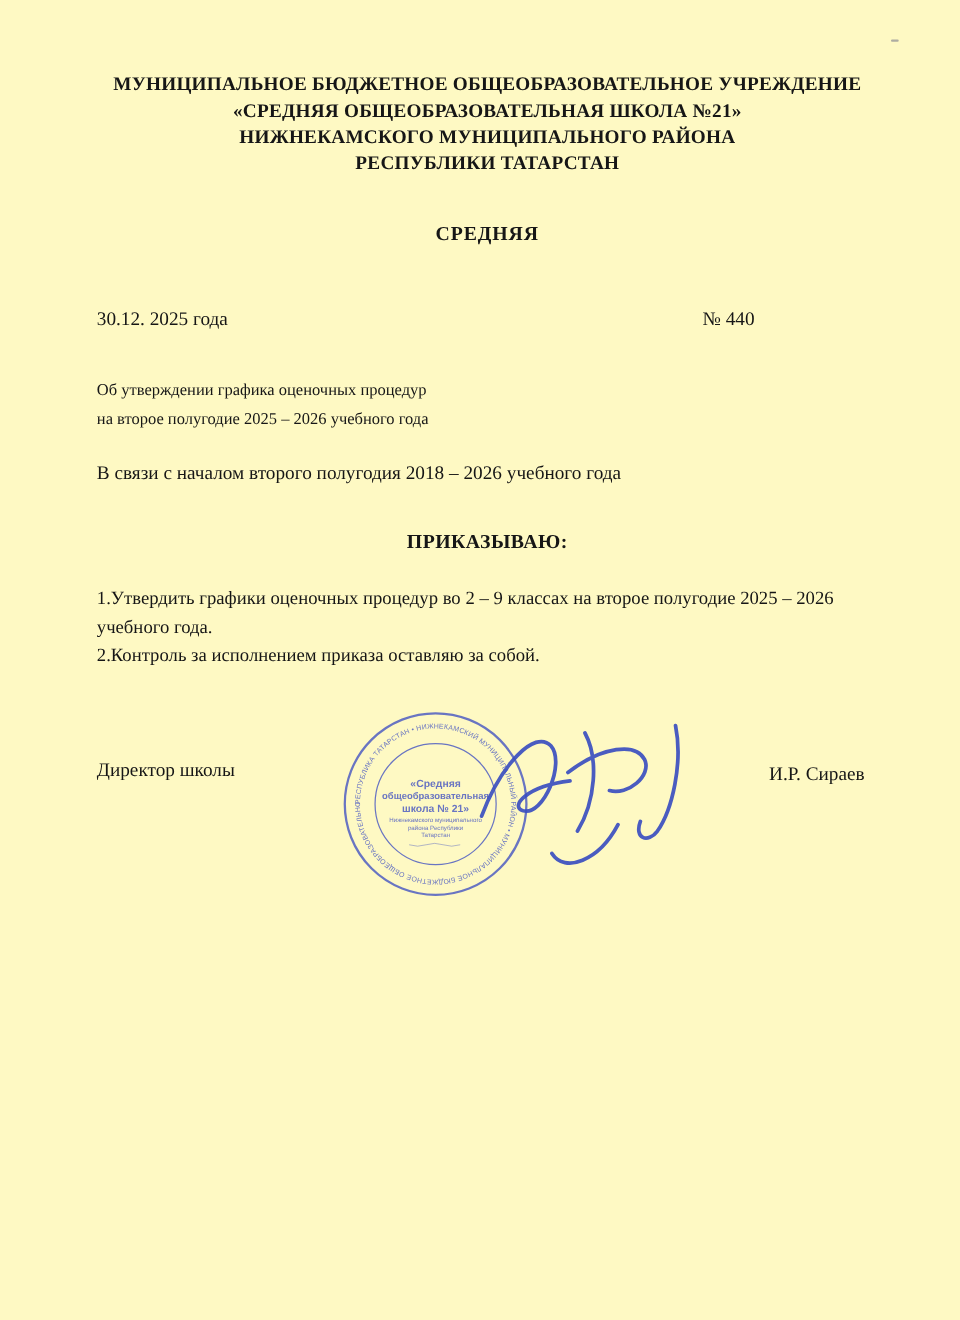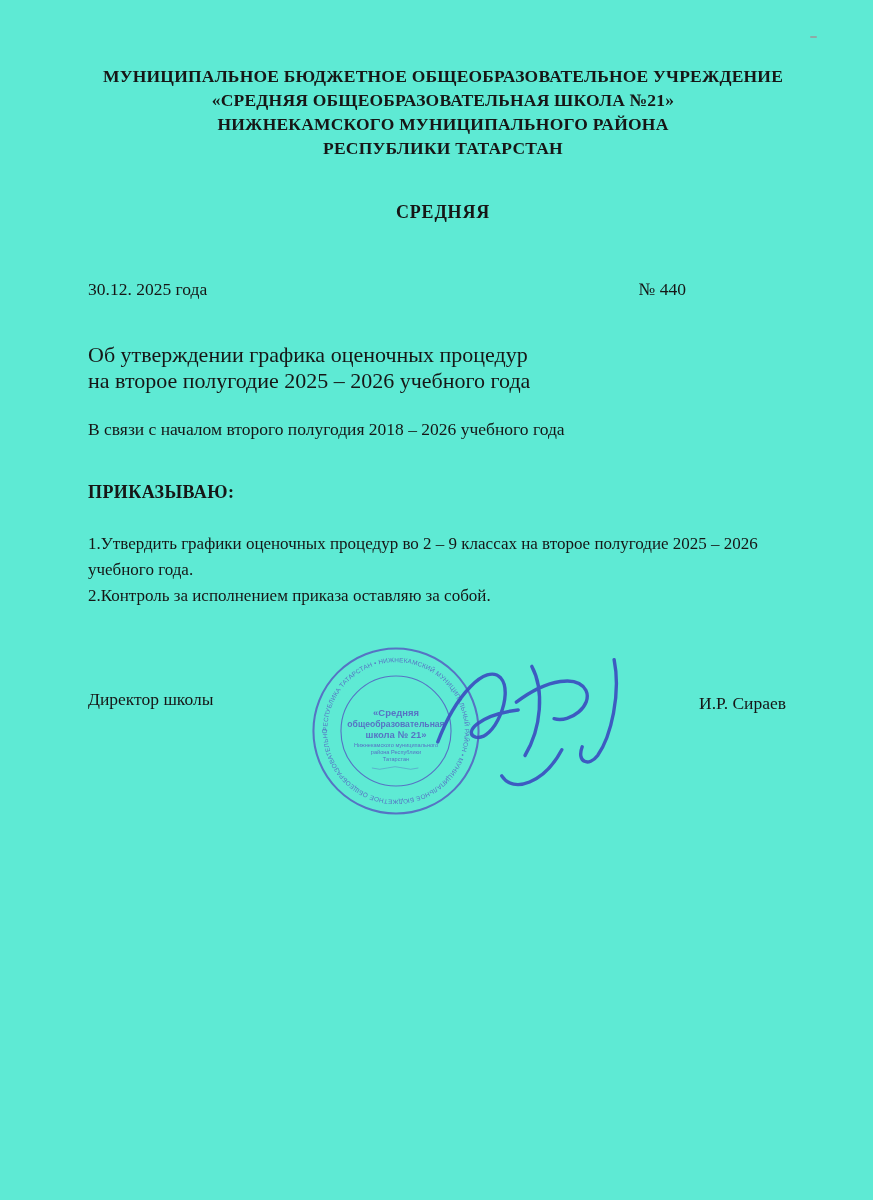--- a/index.html
+++ b/index.html
@@ -7,21 +7,21 @@
   body {
     font-family:"Liberation Serif", serif;
     color:#161616;
     -webkit-font-smoothing:antialiased;
   }
   .page {
     position:relative;
     width:873px;
     height:1200px;
     margin:0 auto;
-    background:#5eead4;
+    background:#fef9c3;
     overflow:hidden;
   }
   .content { padding:64px 75px 0 88px; }
 
   .corner-mark {
     position:absolute; top:36px; right:56px;
     width:7px; height:2px; background:#9a9a9a; border-radius:2px;
     opacity:.8;
   }
 
@@ -45,34 +45,34 @@
     display:flex;
     justify-content:space-between;
     align-items:flex-end;
     margin-top:56px;
     font-size:17.5px;
     padding-right:112px;
   }
 
   .subject {
     margin-top:42px;
-    font-size:22px;
+    font-size:15px;
     line-height:26px;
     max-width:560px;
   }
 
   .preamble {
     margin-top:22px;
     font-size:17.5px;
     line-height:26px;
   }
 
   .resolution {
     margin-top:40px;
-    text-align:left;
+    text-align:center;
     font-weight:bold;
     font-size:18px;
     letter-spacing:.4px;
   }
 
   .items {
     margin-top:28px;
     font-size:17px;
     line-height:26px;
     max-width:712px;

